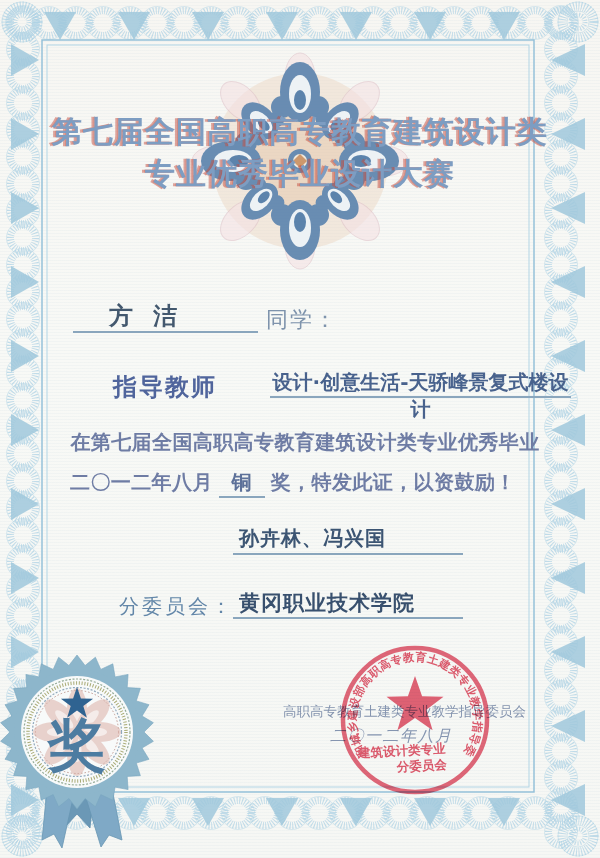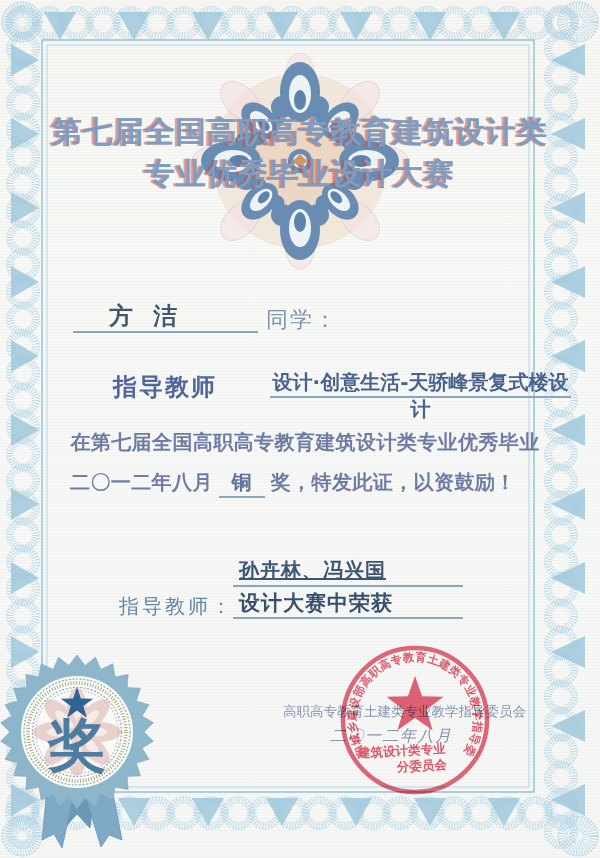--- a/index.html
+++ b/index.html
@@ -33,21 +33,21 @@
   .body1{top:429px;text-align:center;}
   .body2{top:469px;}
   .award{display:inline-block;width:46px;text-align:center;margin:0 6px;
     border-bottom:2px solid var(--line-blue,#8aa6bd);color:#5d7199;}
   .field-label{position:absolute;left:119px;font-family:"DejaVu Serif",serif;
     font-size:20px;color:#6286a8;letter-spacing:3px;}
   .advisor-label{top:547px;}
   .unit-label{top:593px;}
   .field-value{position:absolute;left:233px;width:230px;height:30px;padding-left:6px;
     font-size:20px;font-weight:bold;color:#3c5573;letter-spacing:1px;}
-  .advisor-value{top:557px;text-decoration:underline;}
+  .advisor-value{top:525px;}
   .unit-value{top:589px;color:#38506e;font-size:21px;}
   .issuer{position:absolute;left:283px;top:703px;font-size:13.5px;color:#8393ae;z-index:3;white-space:nowrap;}
   .issue-date{position:absolute;left:330px;top:726px;font-size:16px;color:#8595b0;letter-spacing:1.5px;z-index:3;font-style:italic;}
   .seal{position:absolute;left:330px;top:638px;z-index:4;mix-blend-mode:multiply;opacity:0.88;}
   .seal text{fill:var(--seal-red,#e0455c);}
   .seal-ring{font-size:11.2px;font-weight:bold;letter-spacing:0.5px;}
   .seal-t1{font-size:12.5px;font-weight:bold;}
   .seal-t2{font-size:12.5px;font-weight:bold;}
   .medal{position:absolute;left:0px;top:652px;z-index:6;}
   .medal-char{font-size:58px;font-weight:bold;fill:var(--medal-char,#4d7ca1);}
@@ -436,23 +436,23 @@
 
     <div class="body-line body1">在第七届全国高职高专教育建筑设计类专业优秀毕业</div>
     <div class="body-line body2">
       <span>二〇一二年八月</span><span class="award">铜</span><span>奖，特发此证，以资鼓励！</span>
     </div>
 
     <div class="field-value advisor-value underfield">
       <span>孙卉林、冯兴国</span>
     </div>
 
-    <div class="field-label unit-label">指导教师：</div>
+    <div class="field-label unit-label">分委员会：</div>
     <div class="field-value unit-value underfield">
-      <span>设计大赛中荣获</span>
+      <span>黄冈职业技术学院</span>
     </div>
   </div>
 
   <div class="issuer">高职高专教育土建类专业教学指导委员会</div>
   <div class="issue-date">二〇一二年八月</div>
 
   <svg class="seal" width="170" height="166" viewBox="0 0 170 166">
     <defs>
       <path id="seal-arc" d="M36.7,115.8 A59,59 0 1 1 133.3,115.8" fill="none"></path>
     </defs>

